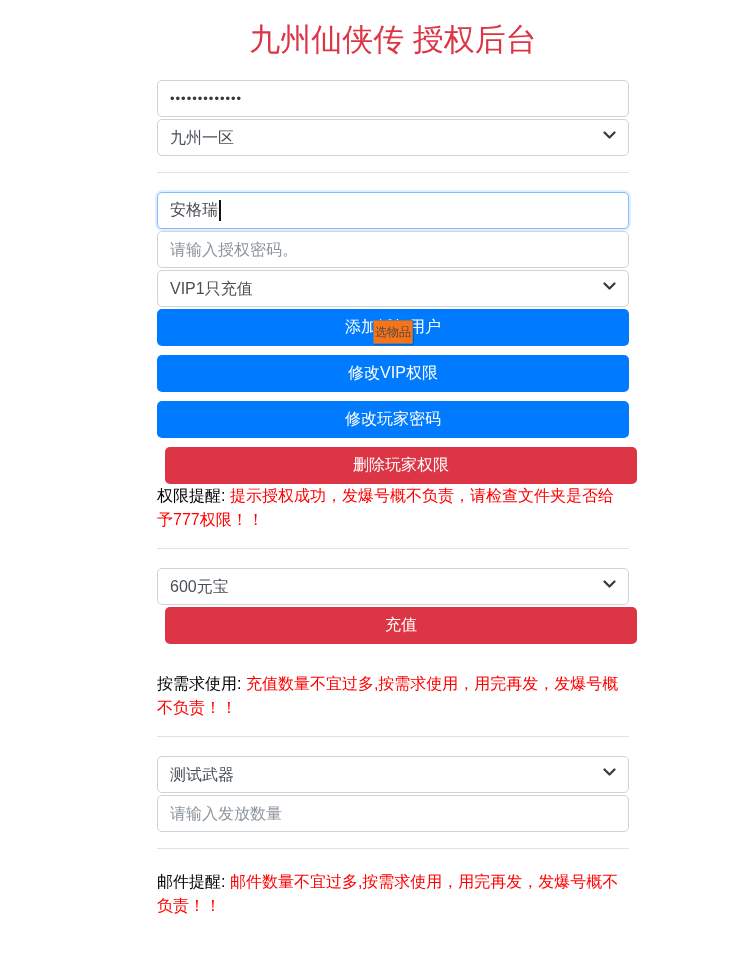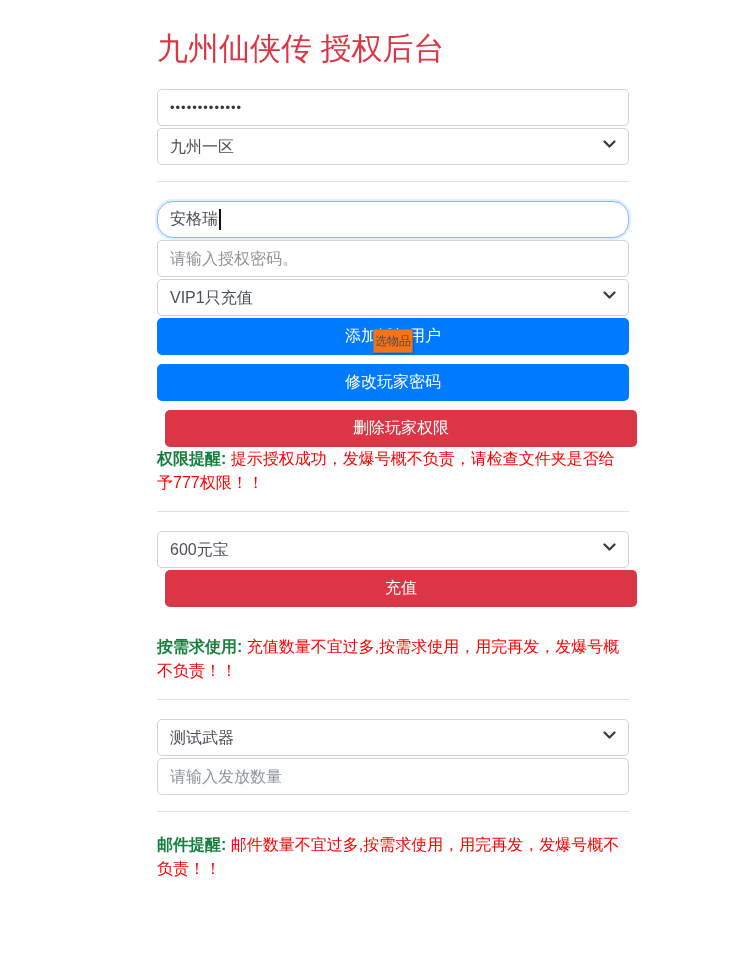--- a/index.html
+++ b/index.html
@@ -3,54 +3,54 @@
 <meta charset="utf-8">
 <style>
   html,body{margin:0;padding:0;}
   body{
     width:749px;height:956px;overflow:hidden;background:#fff;
     font-family:"Liberation Sans","DejaVu Sans",sans-serif;
     color:#212529;
   }
   .container{width:472px;margin-left:157px;}
   h1.page-title{
-    font-size:31px;line-height:34px;font-weight:500;text-align:left;
-    color:#dc3545;margin:32px 0 23px;
+    font-size:31px;line-height:34px;font-weight:500;text-align:center;
+    color:#dc3545;margin:23px 0 23px;
   }
   .ctl-wrap{position:relative;margin-bottom:2px;}
   input.form-control, select.form-control, .form-control{
     display:block;width:100%;height:37px;box-sizing:border-box;
     padding:0 12px;font-size:16px;line-height:35px;color:#495057;
     background:#fff;border:1px solid #ced4da;border-radius:5px;
     font-family:inherit;outline:none;
   }
   input.form-control::placeholder{color:#8d959d;opacity:1;}
   input.pw{font-size:13px;letter-spacing:1px;color:#343a40;line-height:35px;}
-  input.focused{border-color:#80bdff;box-shadow:0 0 0 2px rgba(0,123,255,.12);border-radius:16px;}
+  input.focused{border-color:#80bdff;box-shadow:0 0 0 2px rgba(0,123,255,.12);}
   select.form-control{appearance:none;-webkit-appearance:none;-moz-appearance:none;padding-right:16px;}
   .chev{position:absolute;right:13px;top:12px;pointer-events:none;line-height:0;}
   .caret-bar{position:absolute;left:62px;top:8px;width:1.5px;height:21px;background:#111;}
   .btn{
     display:block;width:100%;height:37px;box-sizing:border-box;border:none;
     border-radius:5px;color:#fff;font-size:16px;font-family:inherit;
     margin:0 0 9px;cursor:pointer;padding:0;
   }
   .btn-primary{background:#007bff;}
   .btn-danger{background:#dc3545;margin-left:8px;}
   .btn.no-mb{margin-bottom:0;}
   .btn-wrap{position:relative;margin-bottom:9px;}
   .btn-wrap .btn{margin-bottom:0;}
   .tooltip-box{
     position:absolute;left:216px;top:11px;z-index:5;
     background:#f97316;border:1px solid #7a7a7a;box-shadow:1px 1px 1px rgba(0,0,0,.2);
     padding:4px 1px;font-size:12px;line-height:14px;color:#4a4a4a;white-space:nowrap;
   }
   hr.divider{border:0;border-top:1px solid #dfe2e5;margin:16px 0 19px;}
   .note{font-size:16px;line-height:24px;margin:0;}
-  .note b{color:#15803d;font-weight:700;}
+  .note b{color:#000000;font-weight:400;}
   .note .red{color:#ff0000;}
   .note.mt{margin-top:28px;}
   .note.mt2{margin-top:21px;}
 </style>
 </head>
 <body>
 
 <div class="container">
 
   <h1 class="page-title">九州仙侠传 授权后台</h1>
@@ -90,20 +90,21 @@
           <path d="M1.5 1.5 L6.5 6.5 L11.5 1.5" fill="none" stroke="#343a40" stroke-width="2.2" stroke-linecap="round" stroke-linejoin="round"></path>
         </svg>
     </span>
   </div>
 
   <div class="btn-wrap">
     <button class="btn btn-primary">添加授权用户</button>
     <div class="tooltip-box">选物品</div>
   </div>
 
+  <button class="btn btn-primary">修改VIP权限</button>
 
   <button class="btn btn-primary">修改玩家密码</button>
 
   <button class="btn btn-danger no-mb">删除玩家权限</button>
 
   <p class="note">
     <b>权限提醒:</b>
     <span class="red">提示授权成功，发爆号概不负责，请检查文件夹是否给予777权限！！</span>
   </p>
 

